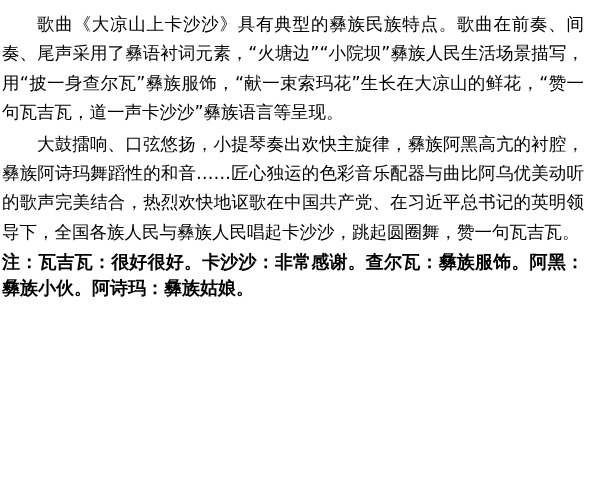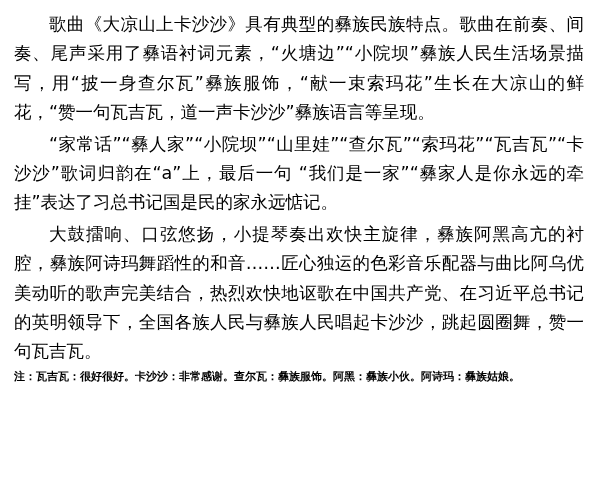--- a/index.html
+++ b/index.html
@@ -11,51 +11,50 @@
     height: 484px;
     background: #ffffff;
     font-family: "DejaVu Sans", "Liberation Sans", sans-serif;
     color: #000000;
     overflow: hidden;
   }
   .page {
     width: 600px;
     height: 484px;
     box-sizing: border-box;
-    padding: 10px 16px 6px 14px;
+    padding: 10px 16px 6px 2px;
     position: relative;
   }
   .para {
     font-size: 17.5px;
     line-height: 1.68;
     text-align: justify;
     text-justify: inter-ideograph;
     margin: 0 0 2px 0;
     letter-spacing: 0px;
     font-family: "DejaVu Sans", "Liberation Sans", sans-serif;
   }
   .indent {
     text-indent: 2em;
   }
   .note {
-    font-size: 11px;
+    font-size: 18px;
     line-height: 1.45;
     font-weight: bold;
     margin-top: 0;
     text-align: justify;
     text-justify: inter-ideograph;
     font-family: "DejaVu Sans", "Liberation Sans", sans-serif;
   }
 </style>
 </head>
 <body>
 
 <div class="page">
 
   <p class="para indent">歌曲《大凉山上卡沙沙》具有典型的彝族民族特点。歌曲在前奏、间奏、尾声采用了彝语衬词元素，“火塘边”“小院坝”彝族人民生活场景描写，用“披一身查尔瓦”彝族服饰，“献一束索玛花”生长在大凉山的鲜花，“赞一句瓦吉瓦，道一声卡沙沙”彝族语言等呈现。</p>
 
-  <p class="para indent">“家常话”“彝人家”“小院坝”“山里娃”“查尔瓦”“索玛花”“瓦吉瓦”“卡沙沙”歌词归韵在“a”上，最后一句 “我们是一家”“彝家人是你永远的牵挂”表达了习总书记国是民的家永远惦记。</p>
 
   <p class="para indent">大鼓擂响、口弦悠扬，小提琴奏出欢快主旋律，彝族阿黑高亢的衬腔，彝族阿诗玛舞蹈性的和音……匠心独运的色彩音乐配器与曲比阿乌优美动听的歌声完美结合，热烈欢快地讴歌在中国共产党、在习近平总书记的英明领导下，全国各族人民与彝族人民唱起卡沙沙，跳起圆圈舞，赞一句瓦吉瓦。</p>
 
   <p class="note">注：瓦吉瓦：很好很好。卡沙沙：非常感谢。查尔瓦：彝族服饰。阿黑：彝族小伙。阿诗玛：彝族姑娘。</p>
 
 </div>
 
 </body></html>

